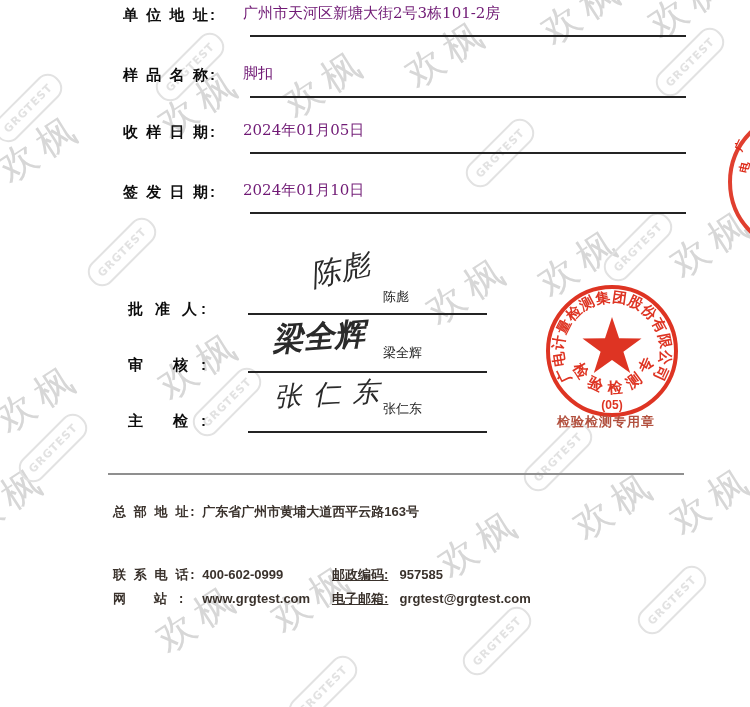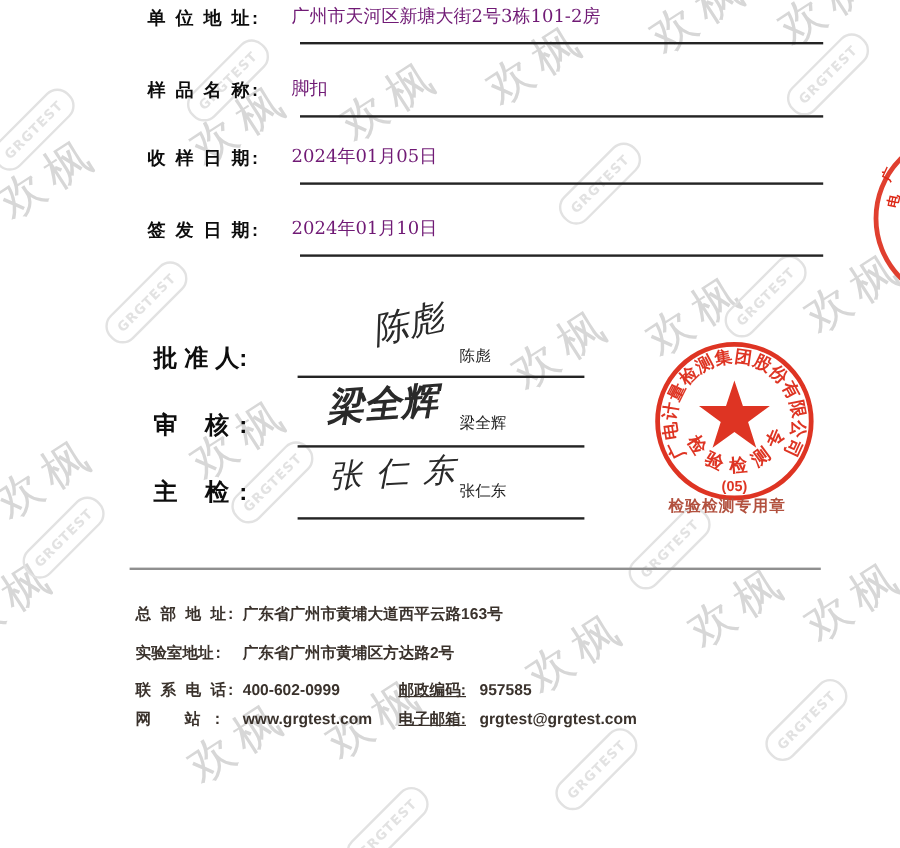--- a/index.html
+++ b/index.html
@@ -21,22 +21,22 @@
     transform:translate(-50%,-50%) rotate(-45deg);
     font-family:"DejaVu Sans",sans-serif;
   }
   
   .abs{position:absolute;}
   .flabel{
     font-weight:bold;font-size:15px;color:#0d0d0d;
     display:inline-block;width:92px;text-align:justify;text-align-last:justify;
   }
   .slabel{
-    font-weight:bold;font-size:20px;color:#0d0d0d;
-    display:inline-block;width:78px;text-align:justify;text-align-last:justify;
+    font-weight:bold;font-size:15px;color:#0d0d0d;
+    display:inline-block;width:78px;text-align:justify;text-align-last:justify;margin-top:15px;
   }
   .fvalue{font-family:"DejaVu Serif","Liberation Serif",serif;font-size:15px;color:#701a75;white-space:nowrap;}
   .fline{position:absolute;height:2px;background:#242424;}
   .sig{
     position:absolute;font-family:"DejaVu Serif","Liberation Serif",serif;font-style:italic;
     color:#2a2a2a;white-space:nowrap;z-index:2;
   }
   .signame{position:absolute;font-family:"DejaVu Serif","Liberation Serif",serif;font-size:13px;color:#222;z-index:2;}
   .divider{position:absolute;left:108px;top:473px;width:576px;height:2px;background:#8f8f8f;}
   .footrow{position:absolute;font-size:13px;font-weight:bold;color:#3a322c;white-space:nowrap;}
@@ -157,25 +157,20 @@
   <div class="edge-char" style="left:735px;top:138px;transform:rotate(-65deg);">广</div>
   <div class="edge-char" style="left:739px;top:160px;transform:rotate(-78deg);">电</div>
 
   <div class="divider"></div>
 
   <div class="footrow" style="left:113px;top:503px;z-index:1">
     <span class="footlabel">总 部 地 址:</span>
     <span style="display:inline-block;width:10px;"></span>
     <span>广东省广州市黄埔大道西平云路163号</span>
   </div>
-  <div class="footrow" style="left:113px;top:535px;z-index:1">
-    <span class="footlabel">实验室地址:</span>
-    <span style="display:inline-block;width:10px;"></span>
-    <span>广东省广州市黄埔区方达路2号</span>
-  </div>
   <div class="footrow" style="left:113px;top:566px;z-index:1">
     <span class="footlabel">联 系 电 话:</span>
     <span style="display:inline-block;width:10px;"></span>
     <span>400-602-0999</span>
   </div>
   <div class="footrow" style="left:332px;top:566px;z-index:1">
     <span class="footlabel2">邮政编码:</span>
     <span style="display:inline-block;width:4px;"></span>
     <span>957585</span>
   </div>

